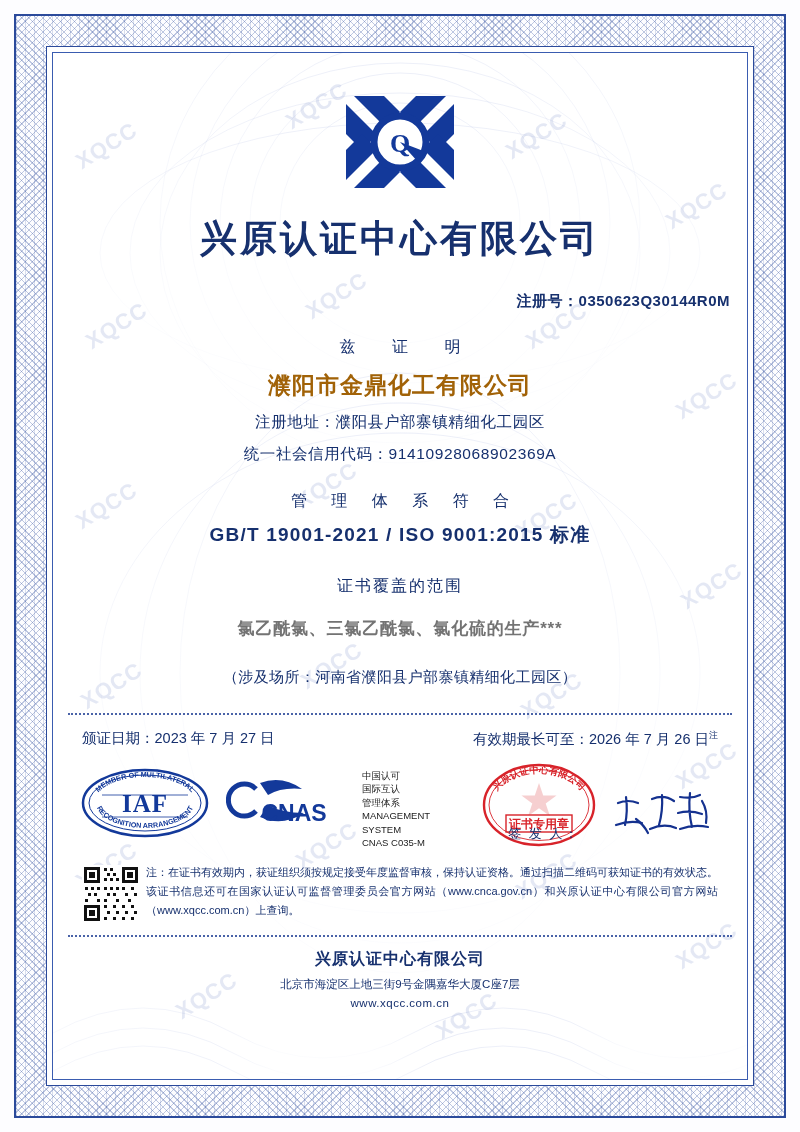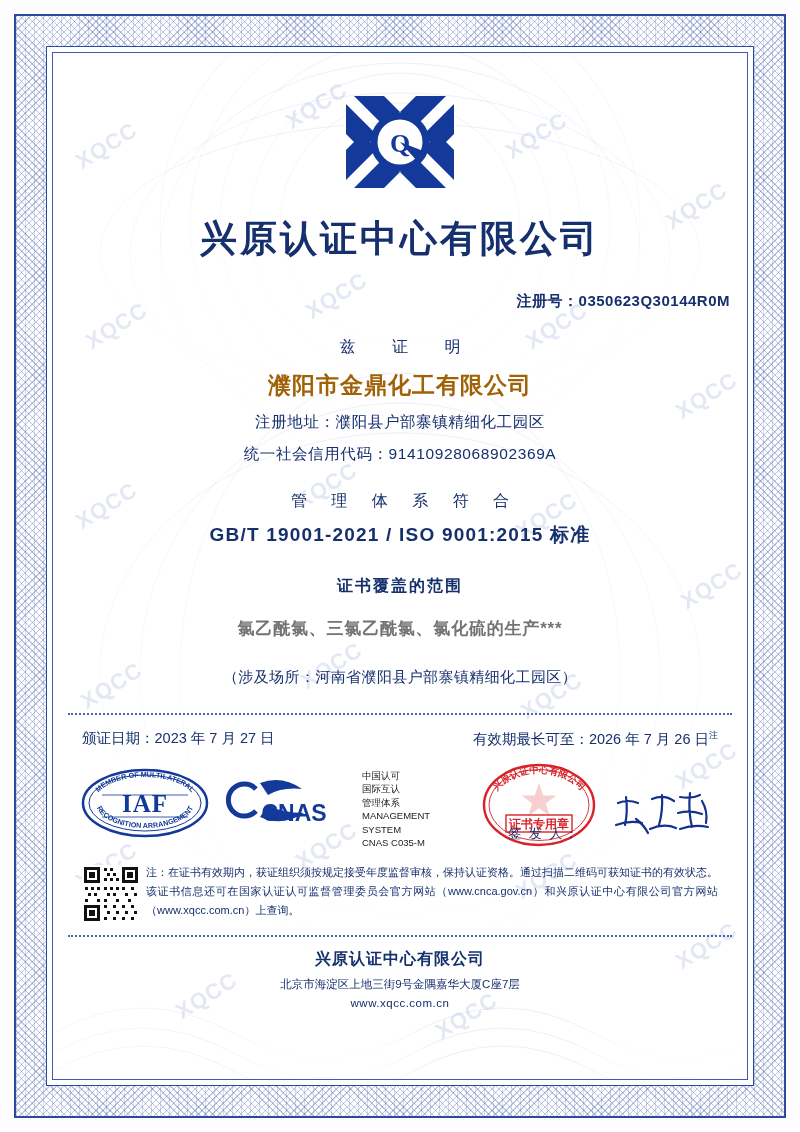--- a/index.html
+++ b/index.html
@@ -144,21 +144,20 @@
     font-size: 19px;
     font-weight: bold;
     letter-spacing: 1.2px;
     color: #16306e;
   }
   .scope-label {
     margin-top: 28px;
     font-size: 16px;
     letter-spacing: 2px;
     color: #16306e;
-    font-weight: bold;
   }
   .scope-text {
     margin-top: 20px;
     font-size: 17px;
     font-weight: bold;
     letter-spacing: .8px;
     color: #737373;
   }
   .site-text {
     margin-top: 28px;

